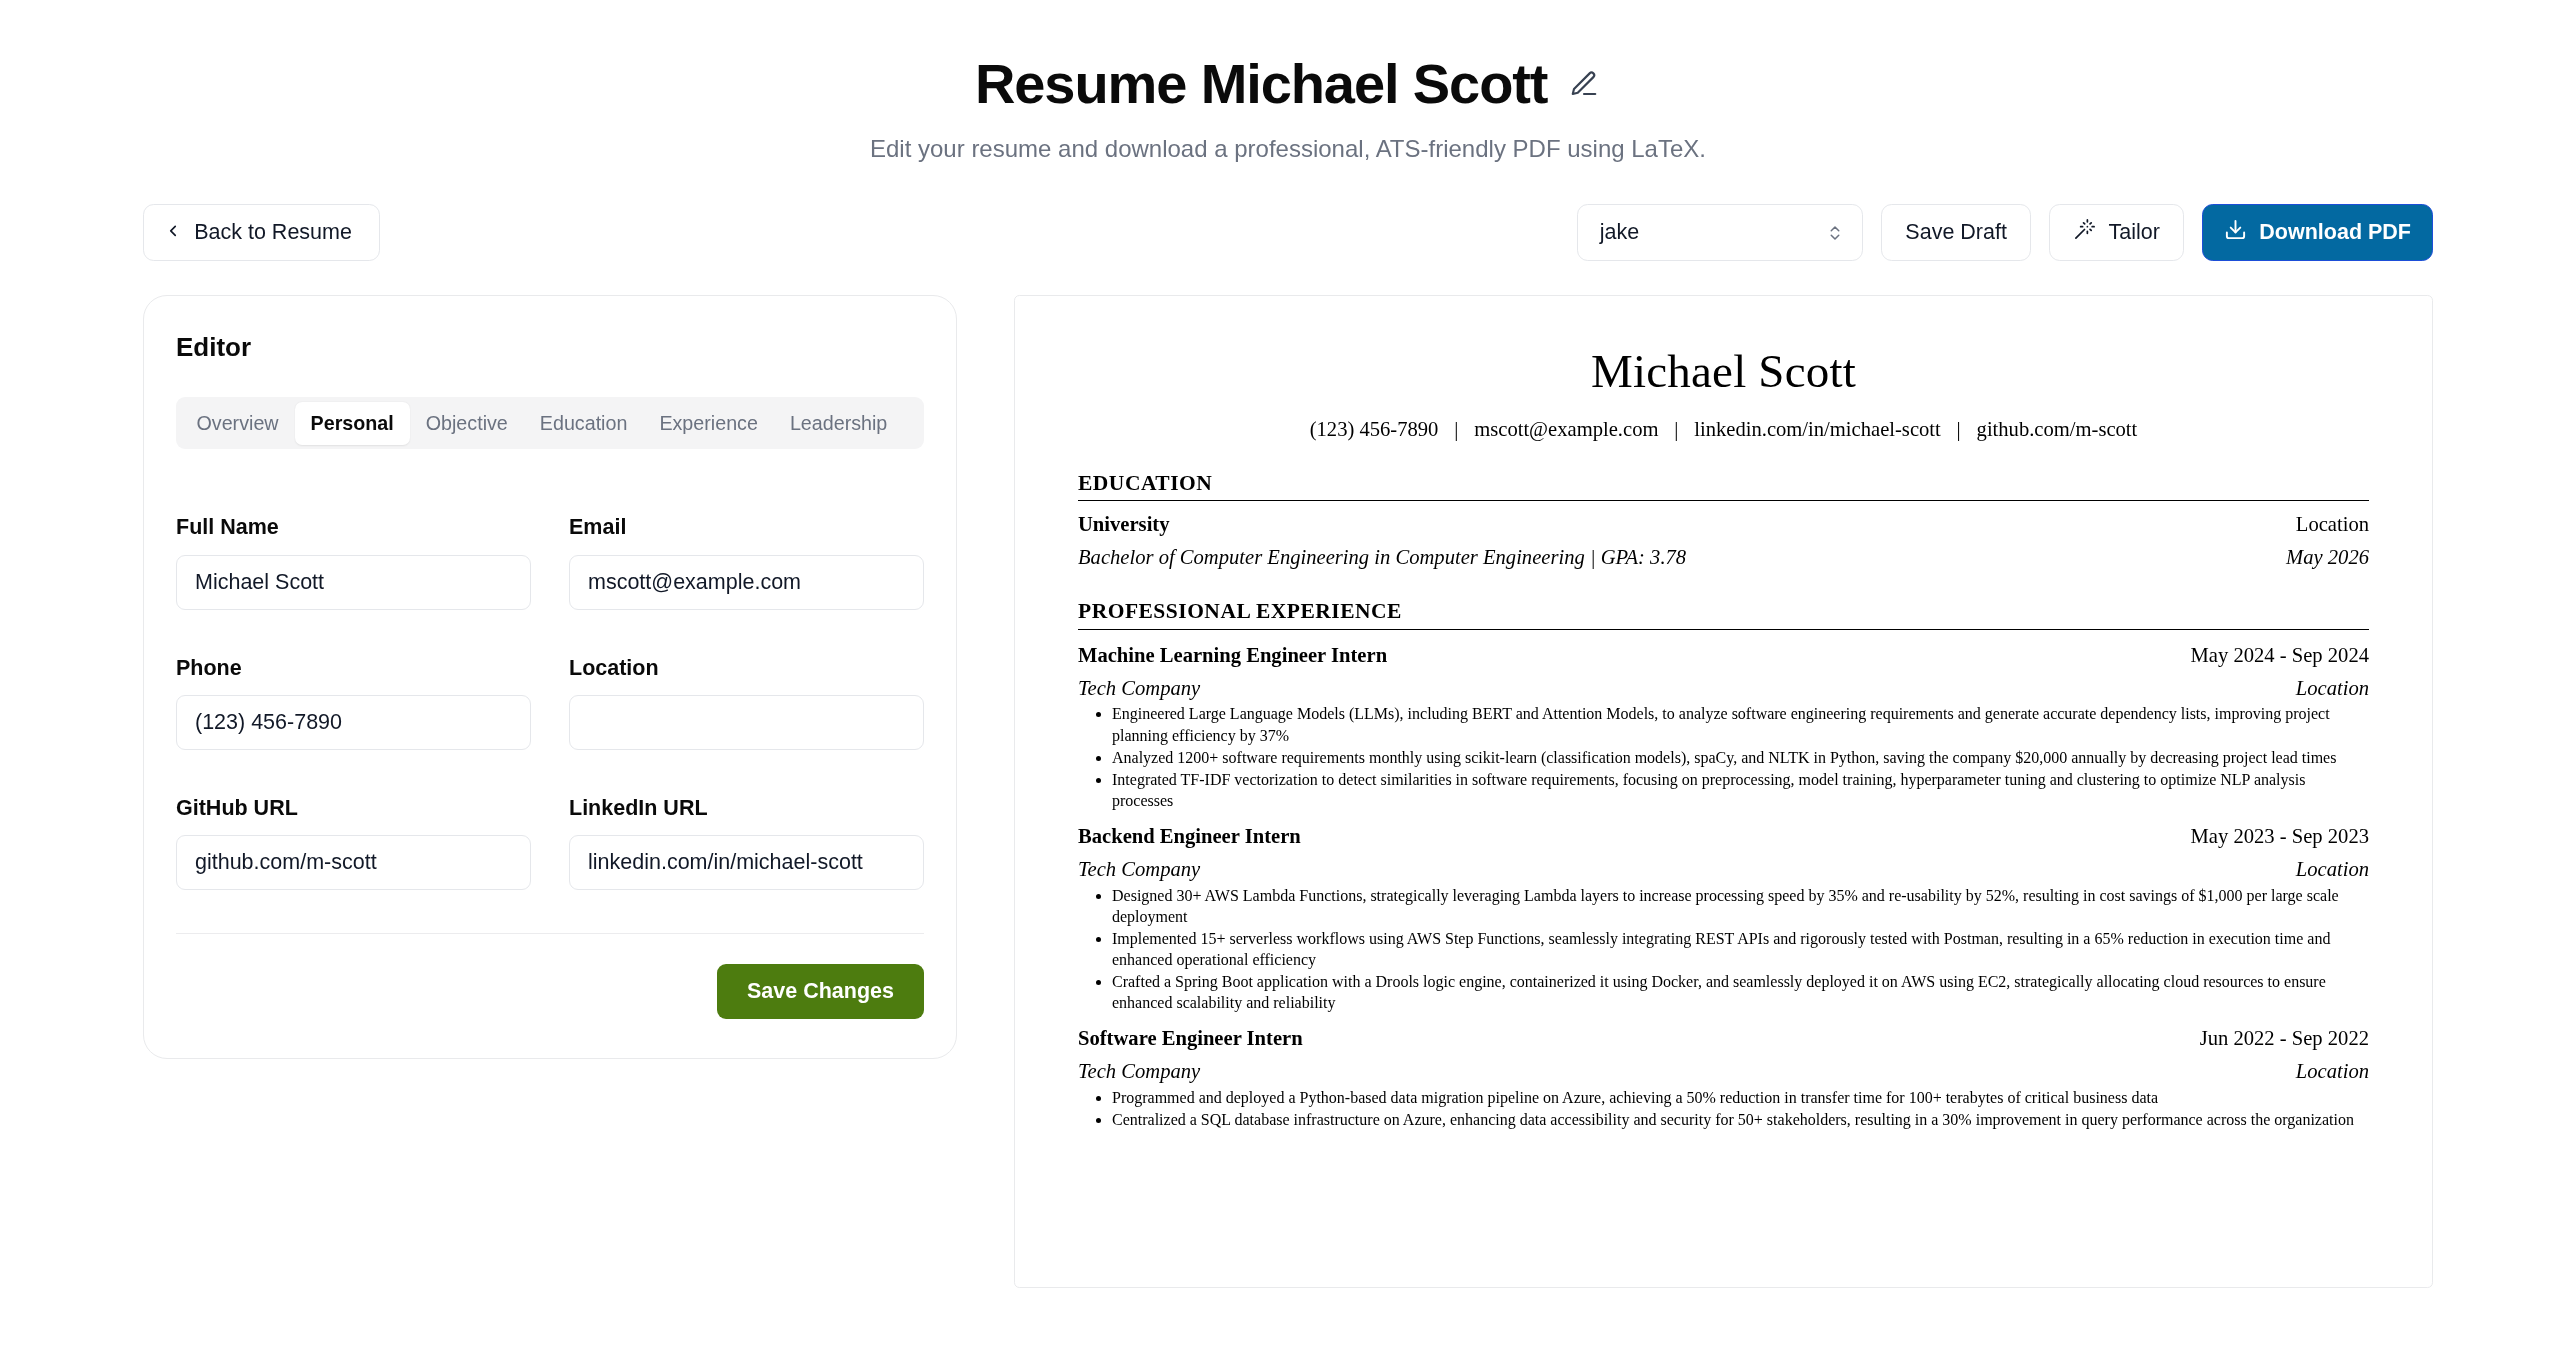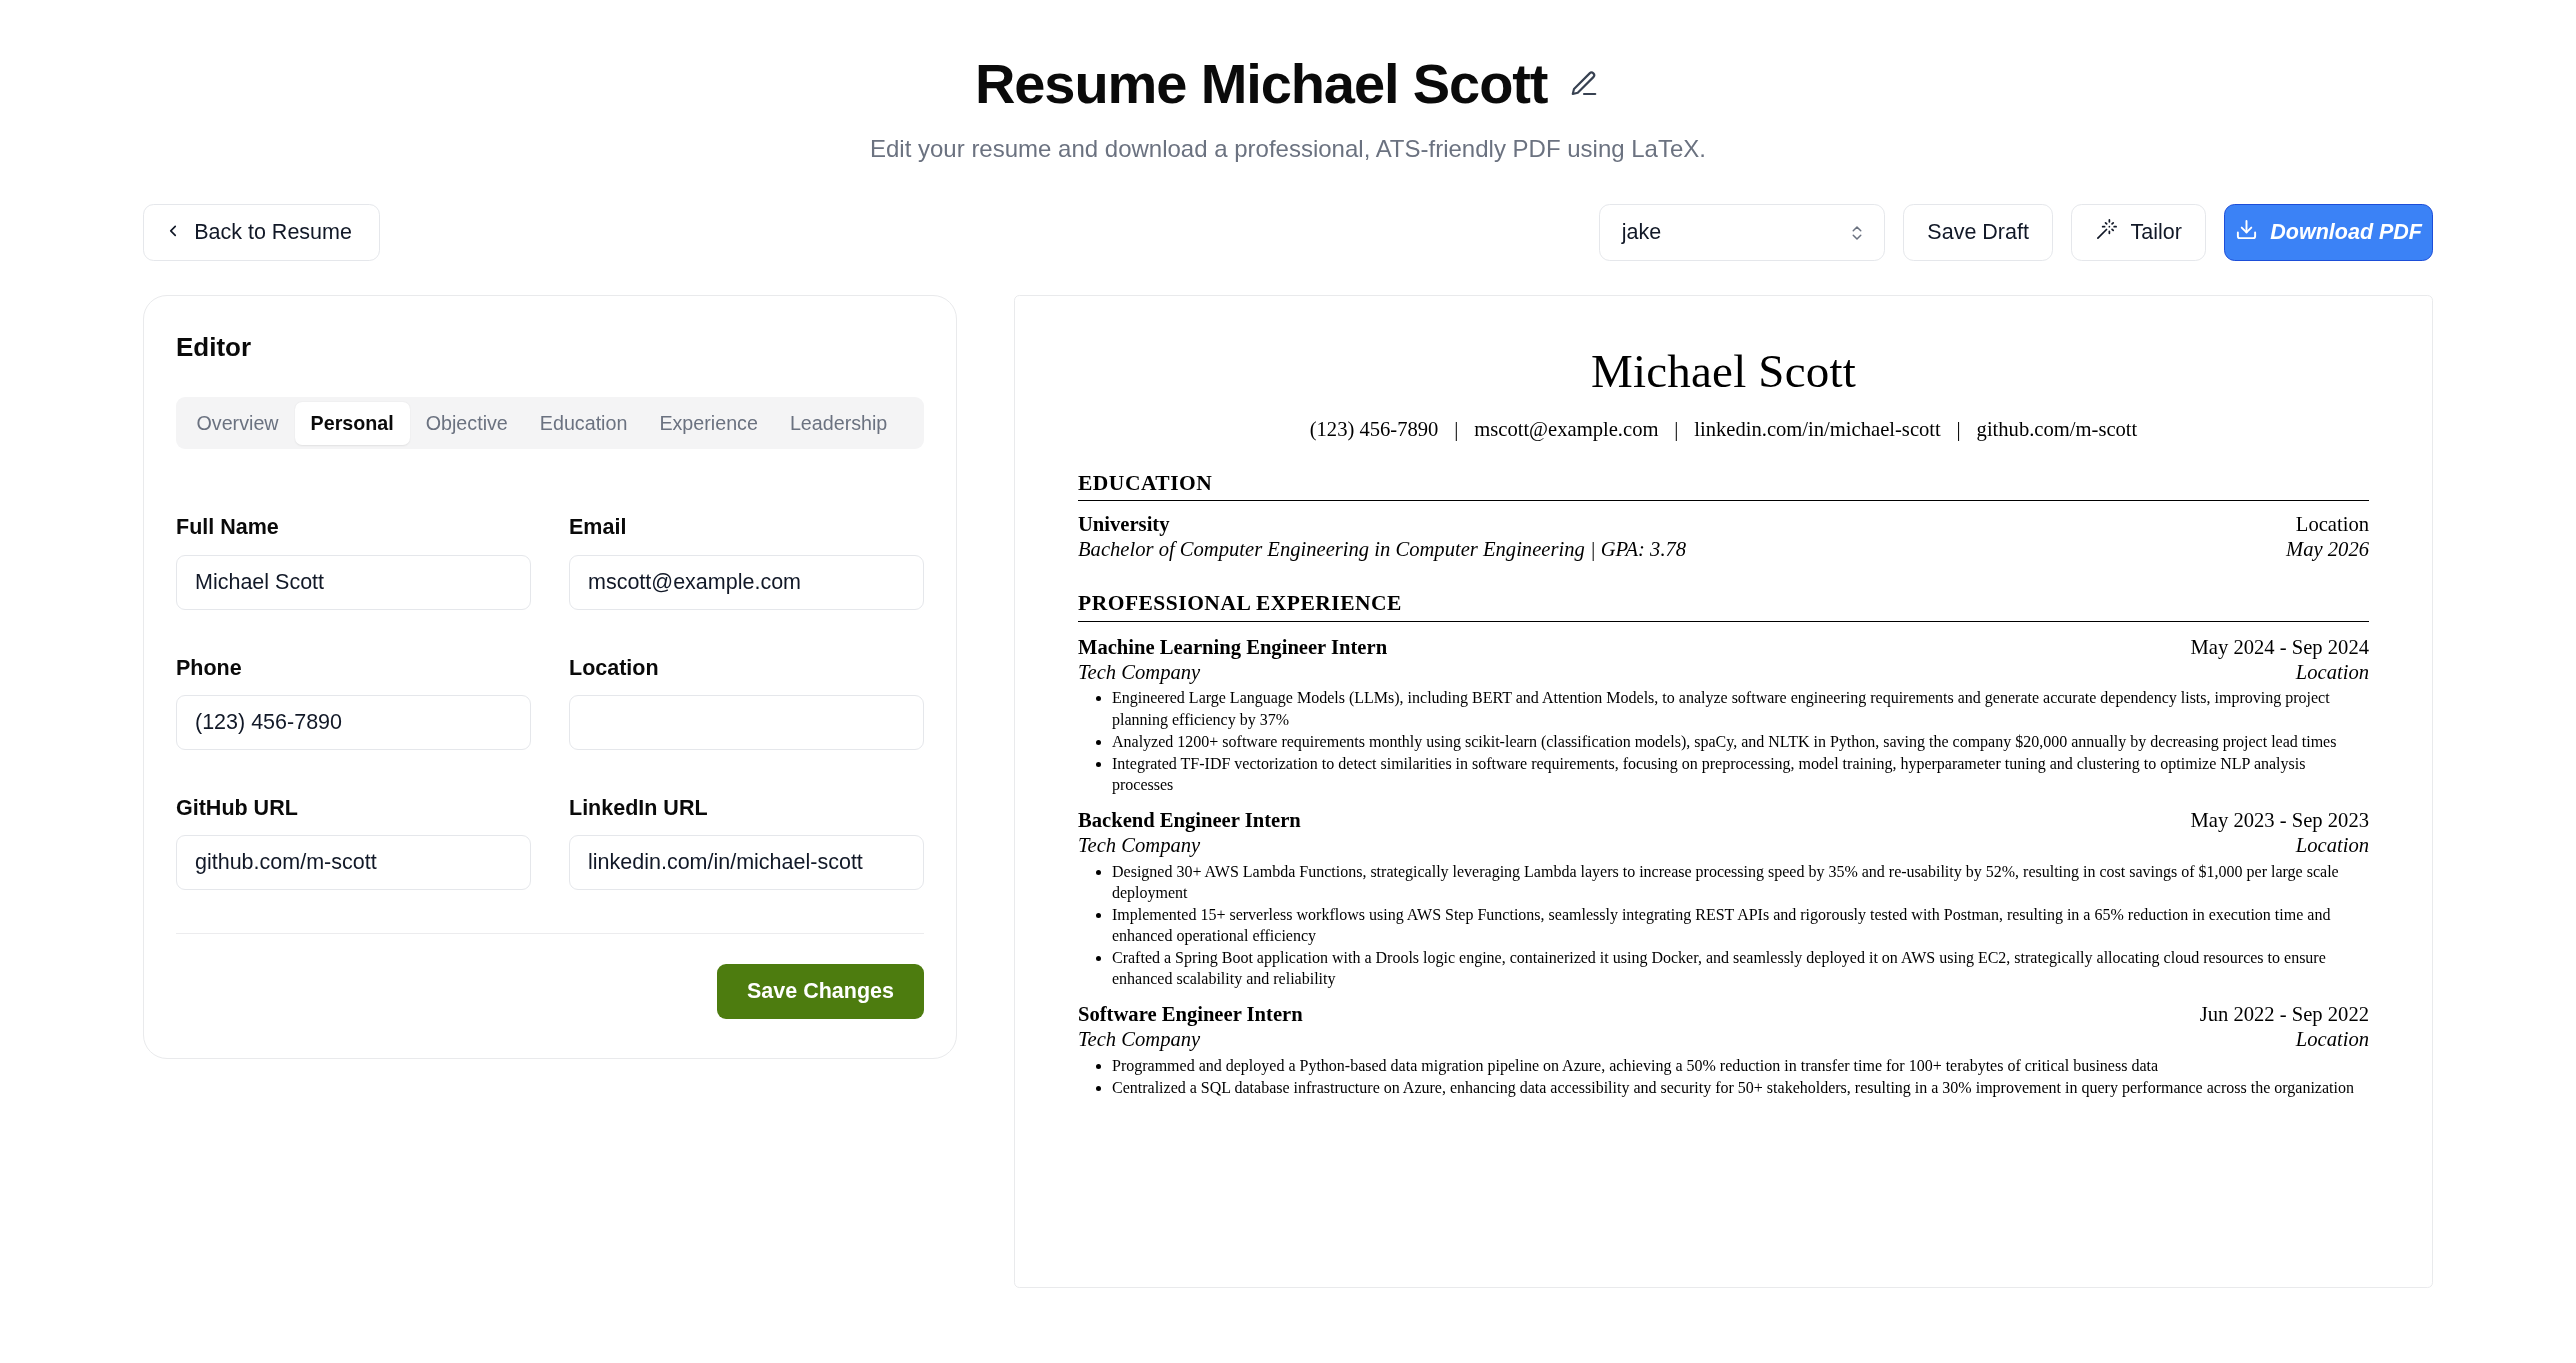--- a/index.html
+++ b/index.html
@@ -52,23 +52,22 @@
     border: 0.9px solid #e5e7eb; border-radius: 10.7px; background: #fff;
     display: flex; align-items: center; padding: 0 21.5px;
     font-size: 21.5px; color: #111827;
   }
   .select-arrows {
     position: absolute; right: 19.7px; top: 50%; transform: translateY(-50%);
     font-size: 16px; line-height: 0.85; color: #6b7280; text-align: center;
     display: flex; flex-direction: column;
   }
   .btn.primary {
-    background: #3b82f6; border-color: #1d4ed8; color: #fff; font-weight: 600;
-    padding: 0 10px;
-    font-style: italic;
+    background: #0369a1; border-color: #1d4ed8; color: #fff; font-weight: 600;
+    padding: 0 21px;
   }
   .btn.primary .dl { color: #fff; }
 
   
   .main {
     margin-top: 34px;
     padding: 0 143px;
     display: flex; gap: 57px; align-items: flex-start;
   }
 
@@ -132,21 +131,21 @@
   }
   .r-contact span.sep { padding: 0 10.7px; color: #000; }
   .r-section {
     margin-top: 30px; font-size: 21.5px; font-weight: 700; letter-spacing: 0.5px;
     border-bottom: 1.3px solid #000; padding-bottom: 4.5px;
   }
   .r-row {
     display: flex; justify-content: space-between; align-items: baseline;
     margin-top: 11.6px; font-size: 20.6px;
   }
-  .r-row.sub { margin-top: 2px; }
+  .r-row.sub { margin-top: 10px; }
   .r-bold { font-weight: 700; }
   .r-italic { font-style: italic; }
   ul.r-bullets { margin: 3.6px 0 0 0; padding-left: 34px; }
   ul.r-bullets li {
     font-size: 16px; line-height: 1.32; margin-bottom: 0.9px;
   }
   .exp-block { margin-top: 14.3px; }
 </style>
 </head>
 <body>

